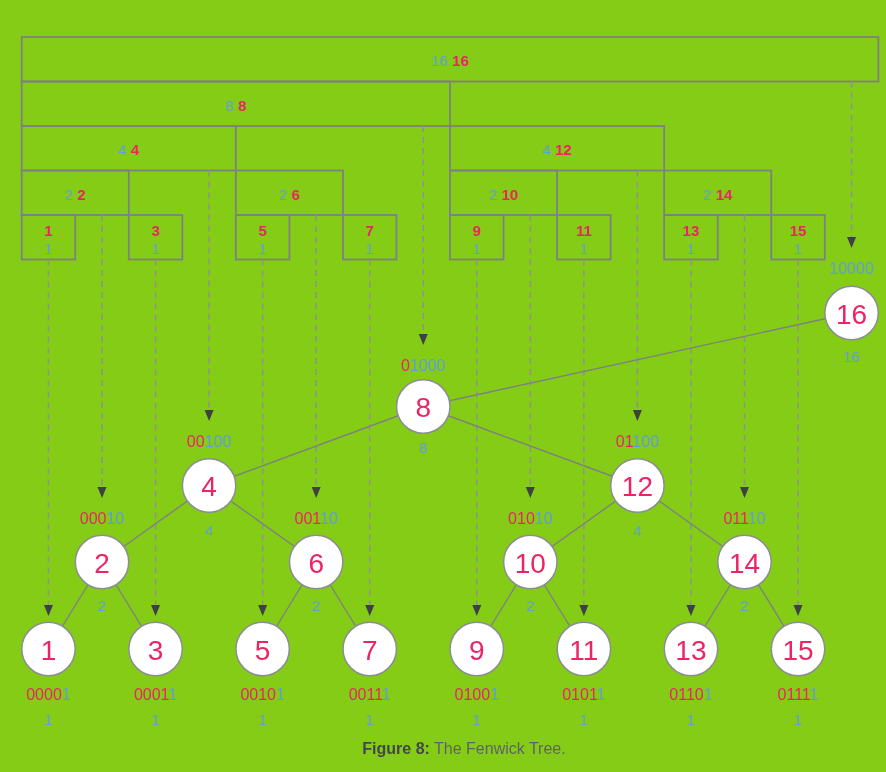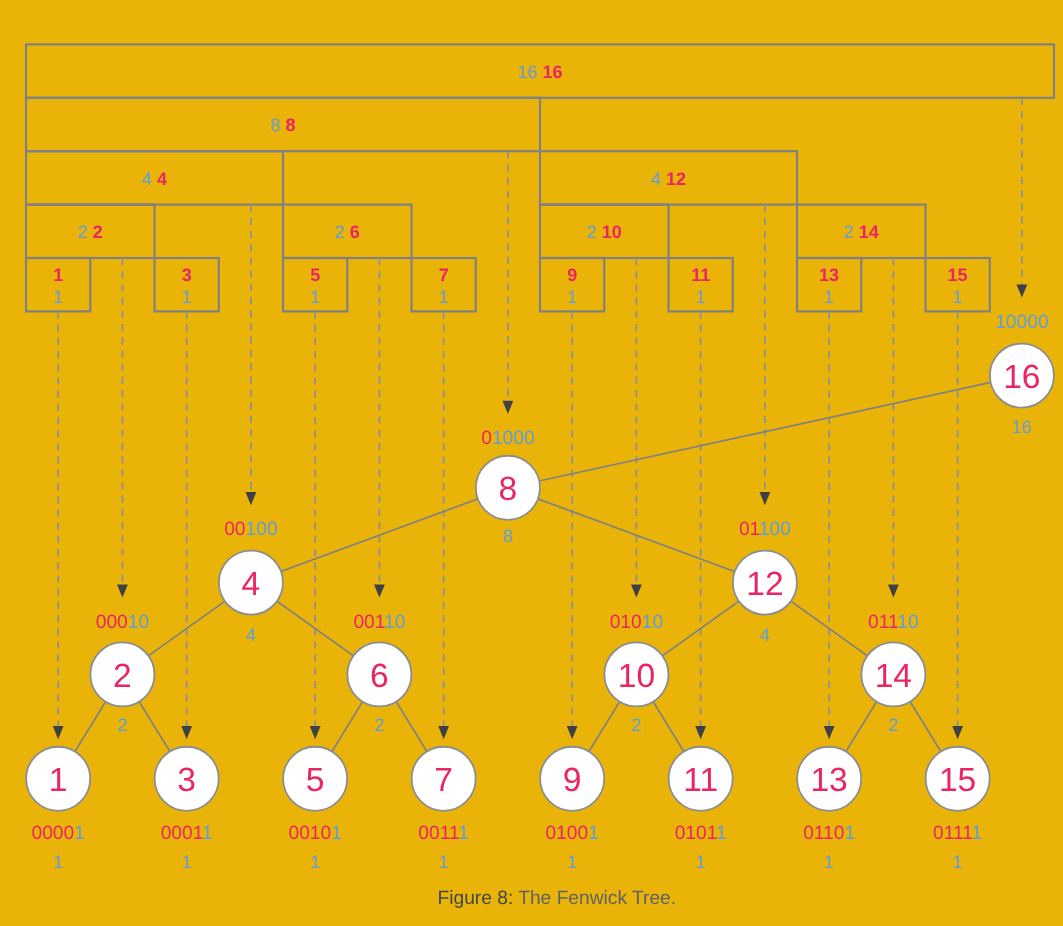--- a/index.html
+++ b/index.html
@@ -1,34 +1,34 @@
 <!DOCTYPE html>
 <html style="--pink: #EB2563; --blue: #5F9DDB; --line: #7E8184; --dash: #8F9194; --arrow: #3E4144; --circle: #8B8E91; --capbold: #43474C; --cap: #5F6368;"><head>
 <meta charset="utf-8">
 <style>
   html,body{margin:0;padding:0;background:#fff;}
-  .canvas{position:relative;width:886px;height:772px;background:#eab308;overflow:hidden;
+  .canvas{position:relative;width:886px;height:772px;background:#84cc16;overflow:hidden;
           font-family:"Liberation Sans",sans-serif;}
   svg{position:absolute;left:0;top:0;}
   svg text{font-family:"Liberation Sans",sans-serif;}
   .t{text-anchor:middle;dominant-baseline:central;}
   .fs15{font-size:15px;}
   .fs16{font-size:16px;}
   .fs28{font-size:28px;}
   .b{font-weight:bold;}
   .pink{fill:var(--pink);}
   .blue{fill:var(--blue);}
   .box{fill:none;stroke:var(--line);stroke-width:1.8;}
   .dash{stroke:var(--dash);stroke-width:1.5;stroke-dasharray:6 5;fill:none;}
   .ah{fill:var(--arrow);stroke:none;}
   .edge{stroke:var(--line);stroke-width:1.4;fill:none;}
   .node-circle{fill:#ffffff;stroke:var(--circle);stroke-width:1.5;}
   .caption{position:absolute;left:0;right:0;top:740px;text-align:center;padding-left:42px;
            font-size:16px;color:var(--cap);}
-  .caption .cap-bold{font-weight:normal;color:var(--capbold);}
+  .caption .cap-bold{font-weight:bold;color:var(--capbold);}
 </style>
 </head>
 <body>
 
 <div class="canvas">
   <svg id="diagram" width="886" height="772">
       <rect x="21.7" y="37" width="856.64" height="44.5" class="box"></rect>
       <text x="450.02" y="60" class="t fs15"><tspan class="blue">16 </tspan><tspan class="pink b">16</tspan></text>
       <rect x="21.7" y="81.5" width="428.32" height="44.5" class="box"></rect>
       <text x="235.85999999999999" y="104.5" class="t fs15"><tspan class="blue">8 </tspan><tspan class="pink b">8</tspan></text>

